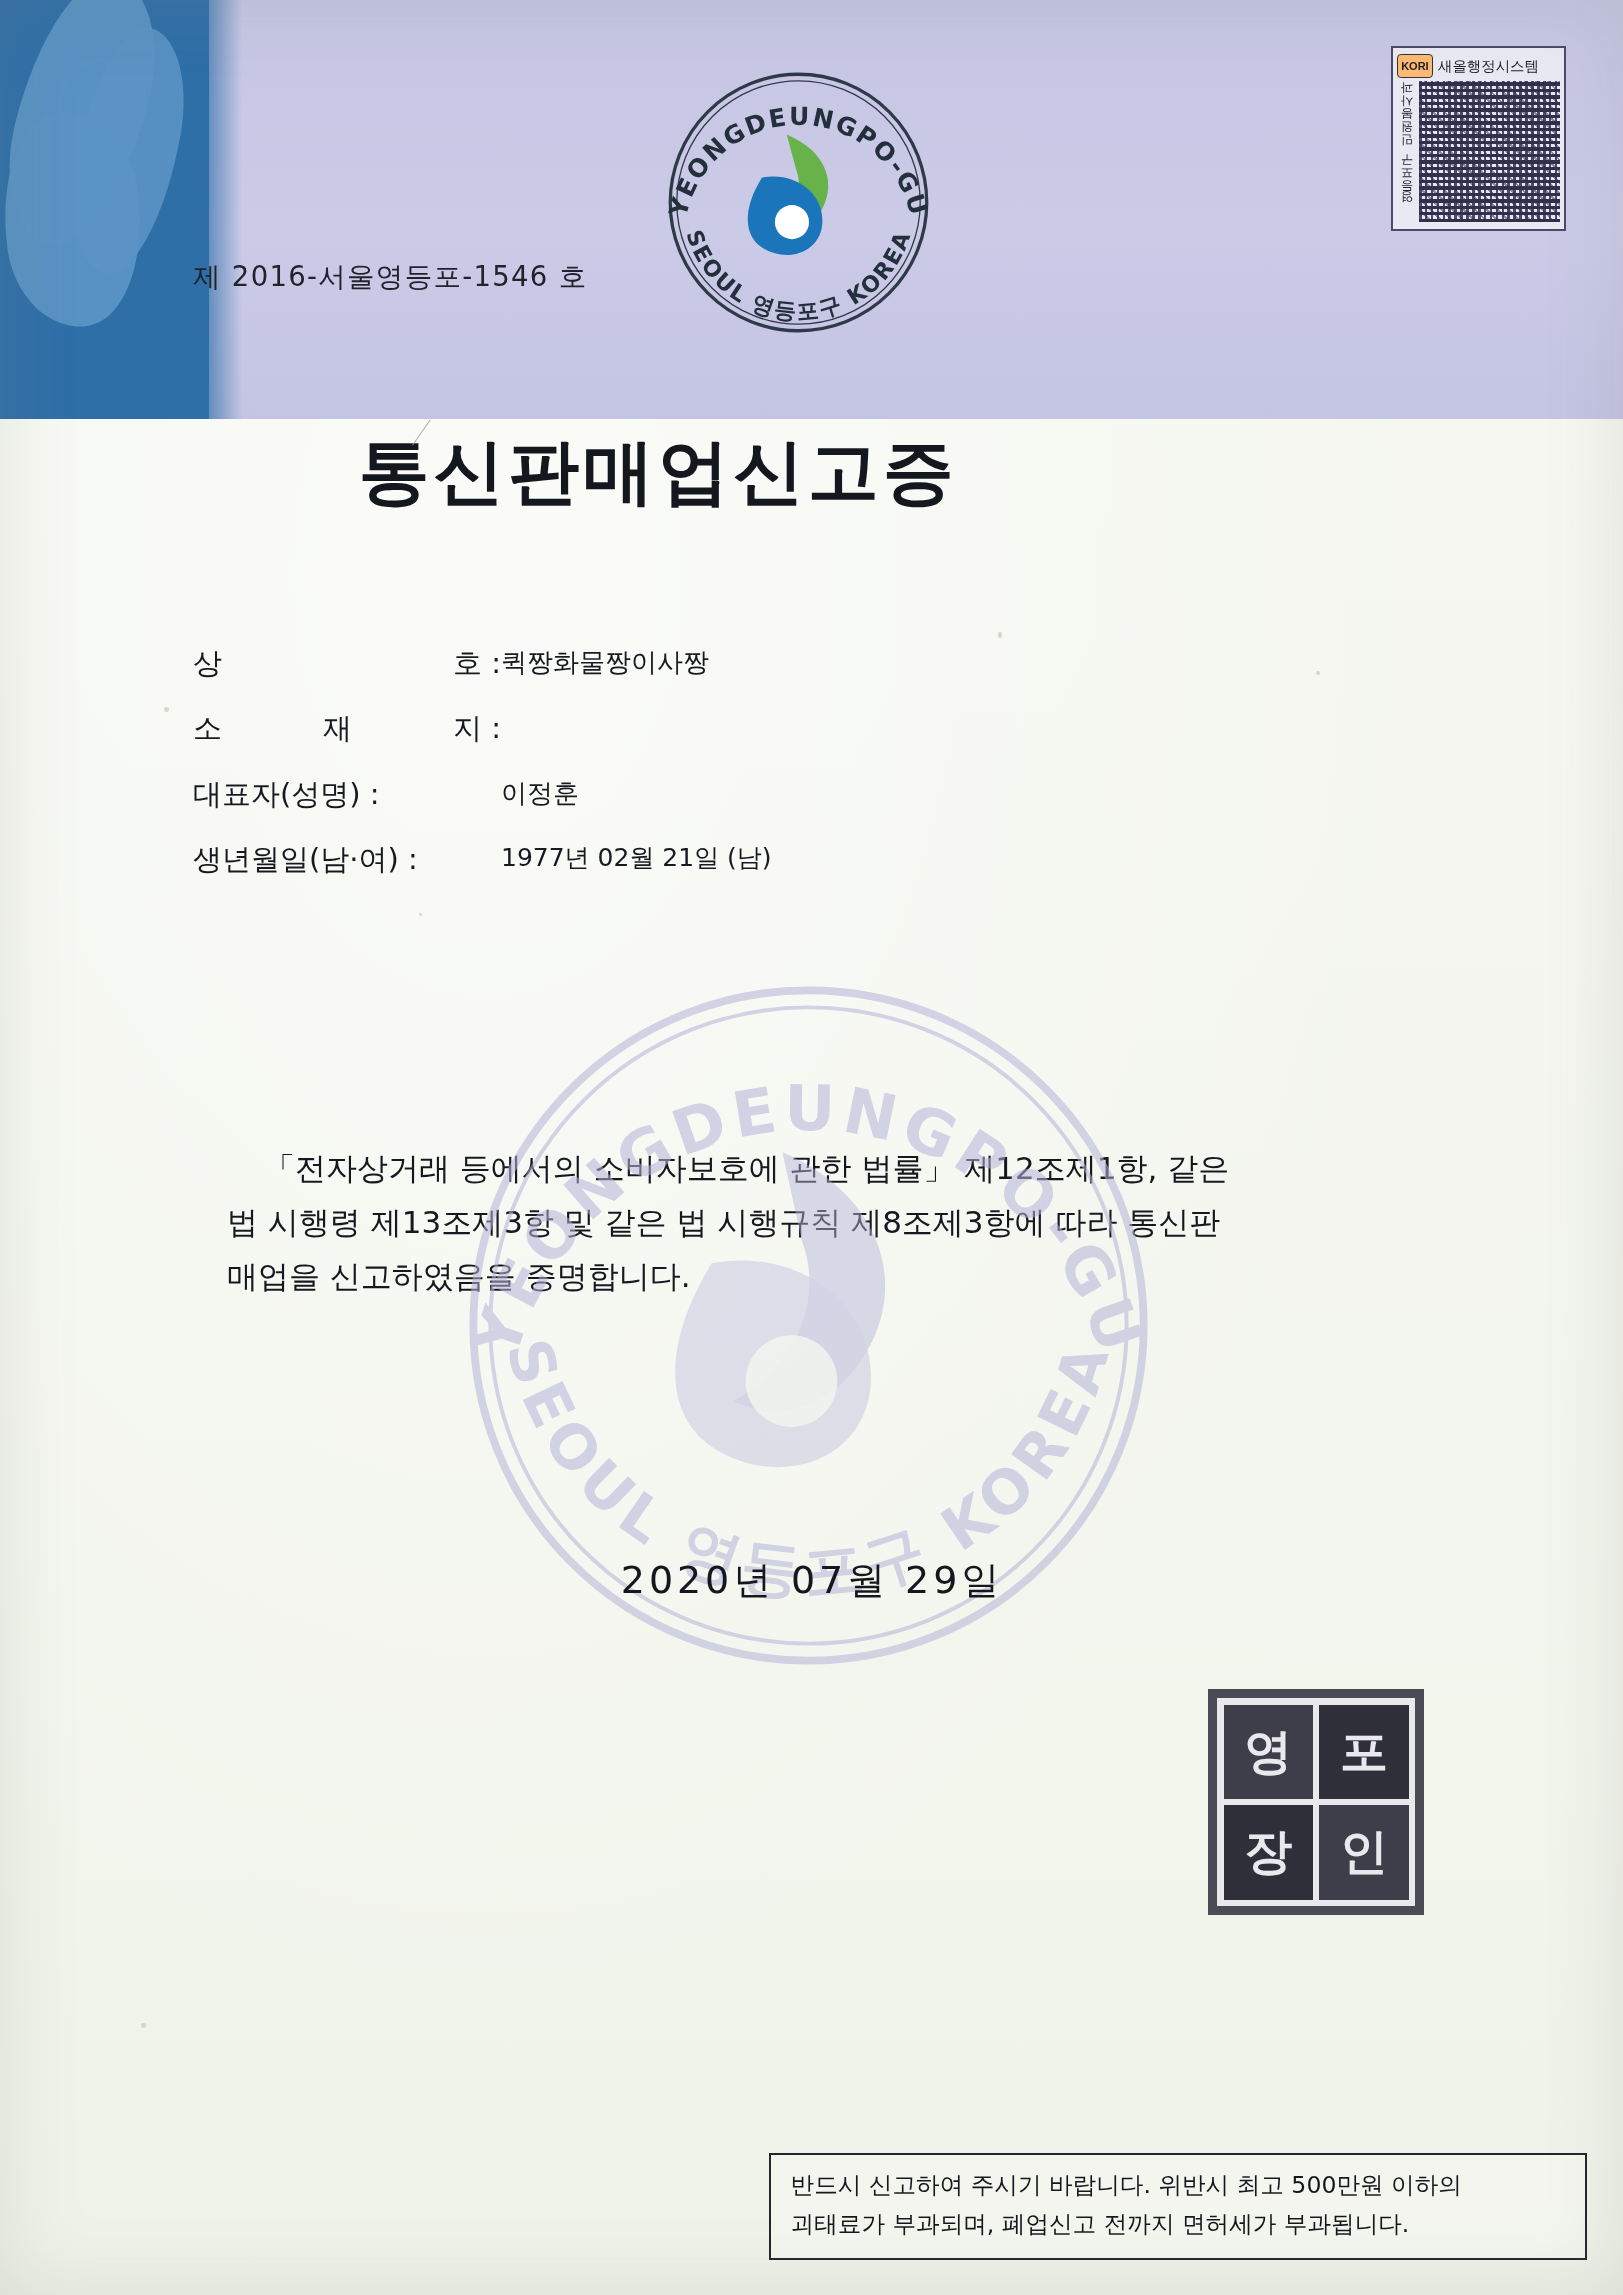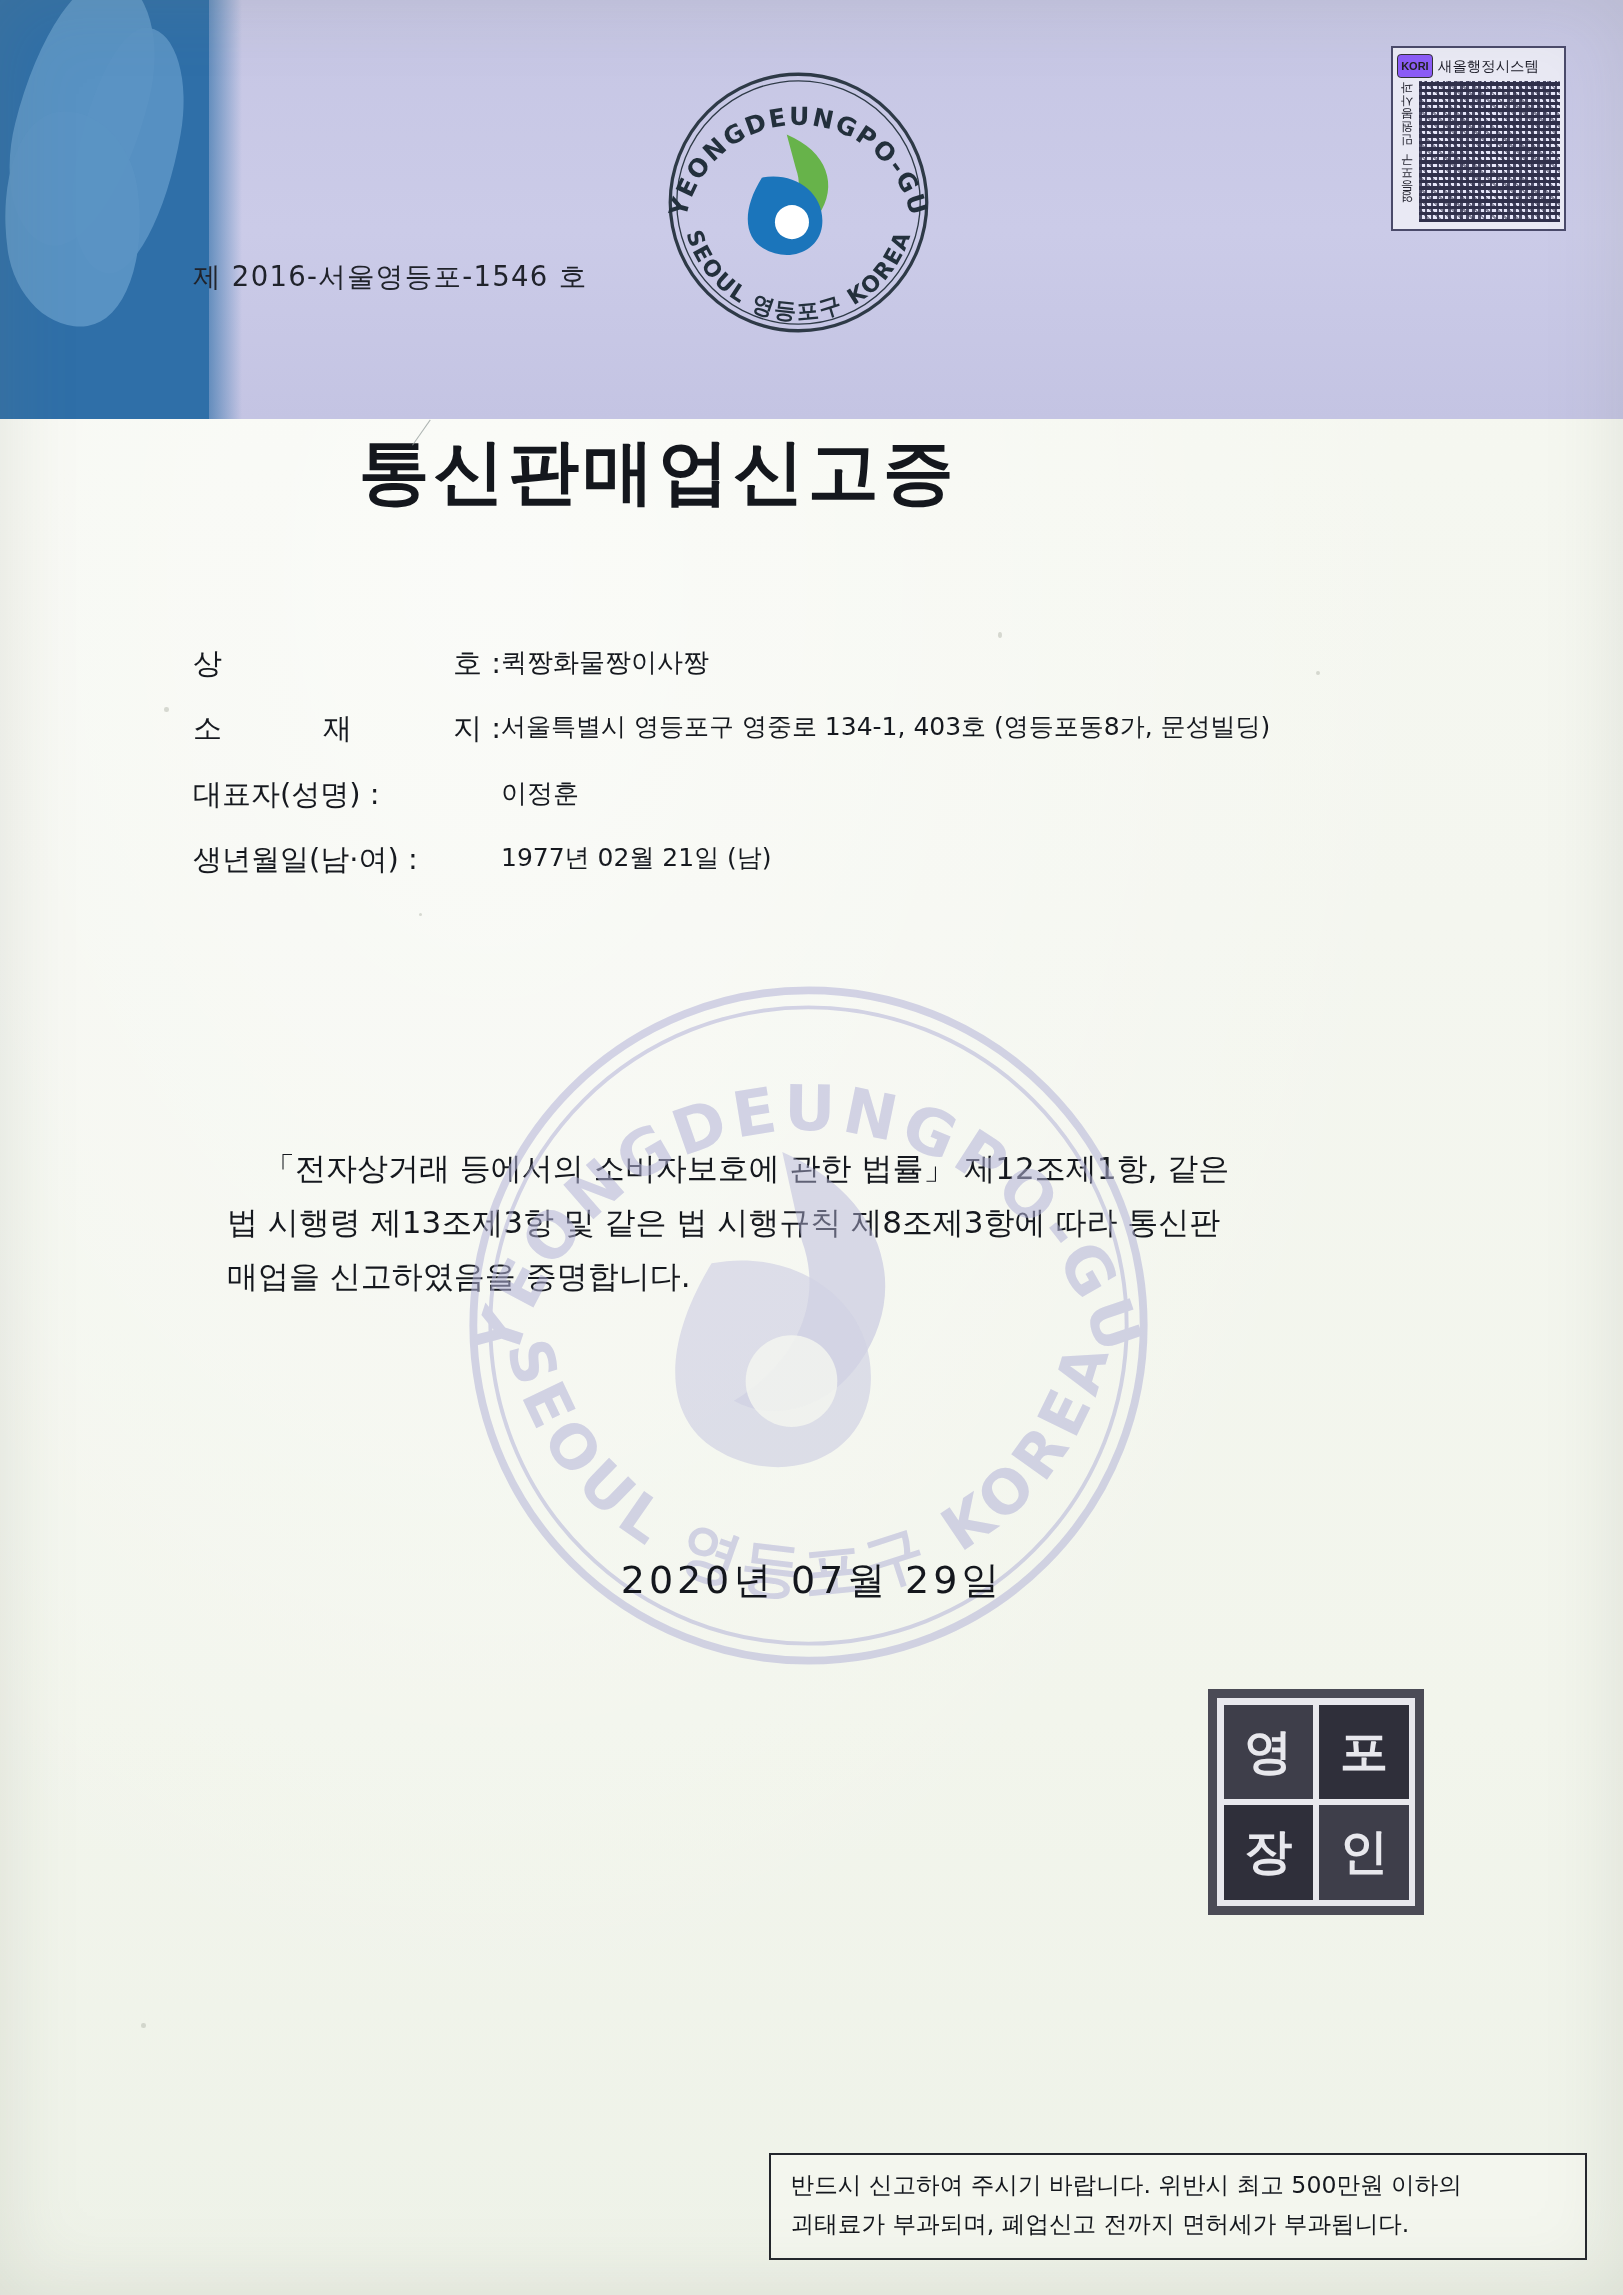--- a/index.html
+++ b/index.html
@@ -128,21 +128,21 @@
     display: flex;
     align-items: center;
     height: 29px;
     gap: 5.2px;
   }
   .qr-kori {
     width: 34px; height: 22px;
     border: 1.3px solid #333; border-radius: 3.9px;
     display: flex; align-items: center; justify-content: center;
     font-size: 11px; font-weight: bold; color: #222;
-    background: #8b5cf6;
+    background: #fdba74;
     font-family: "Liberation Sans", sans-serif;
   }
   .qr-head-label {
     font-size: 14.4px;
     color: #1c1c28;
     white-space: nowrap;
     font-family: "DejaVu Sans", sans-serif;
   }
   .qr-body {
     position: relative;
@@ -417,21 +417,20 @@
       </div>
       <div class="f-value">퀵짱화물짱이사짱</div>
     </div>
 
     <div class="field-row">
       <div class="f-label wide">
         <span class="sp">소</span>
         <span class="sp">재</span>
         <span class="sp">지 :</span>
       </div>
-      <div class="f-value small">서울특별시 영등포구 영중로 134-1, 403호 (영등포동8가, 문성빌딩)</div>
     </div>
 
     <div class="field-row">
       <div class="f-label plain">대표자(성명) :</div>
       <div class="f-value">이정훈</div>
     </div>
 
     <div class="field-row">
       <div class="f-label plain">생년월일(남·여) :</div>
       <div class="f-value small">1977년 02월 21일 (남)</div>

